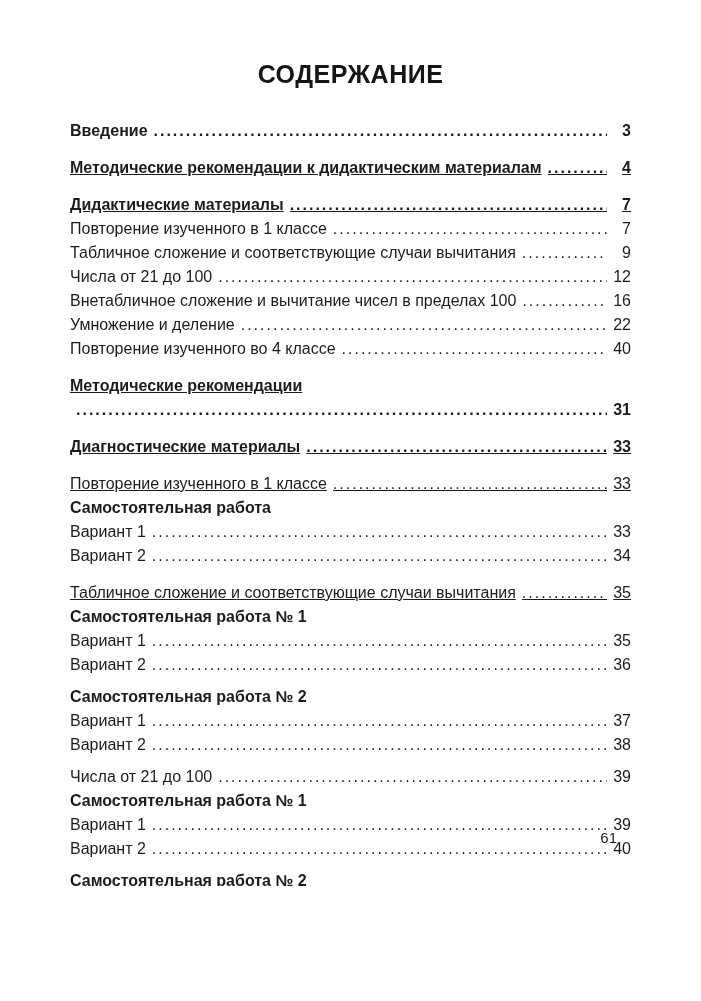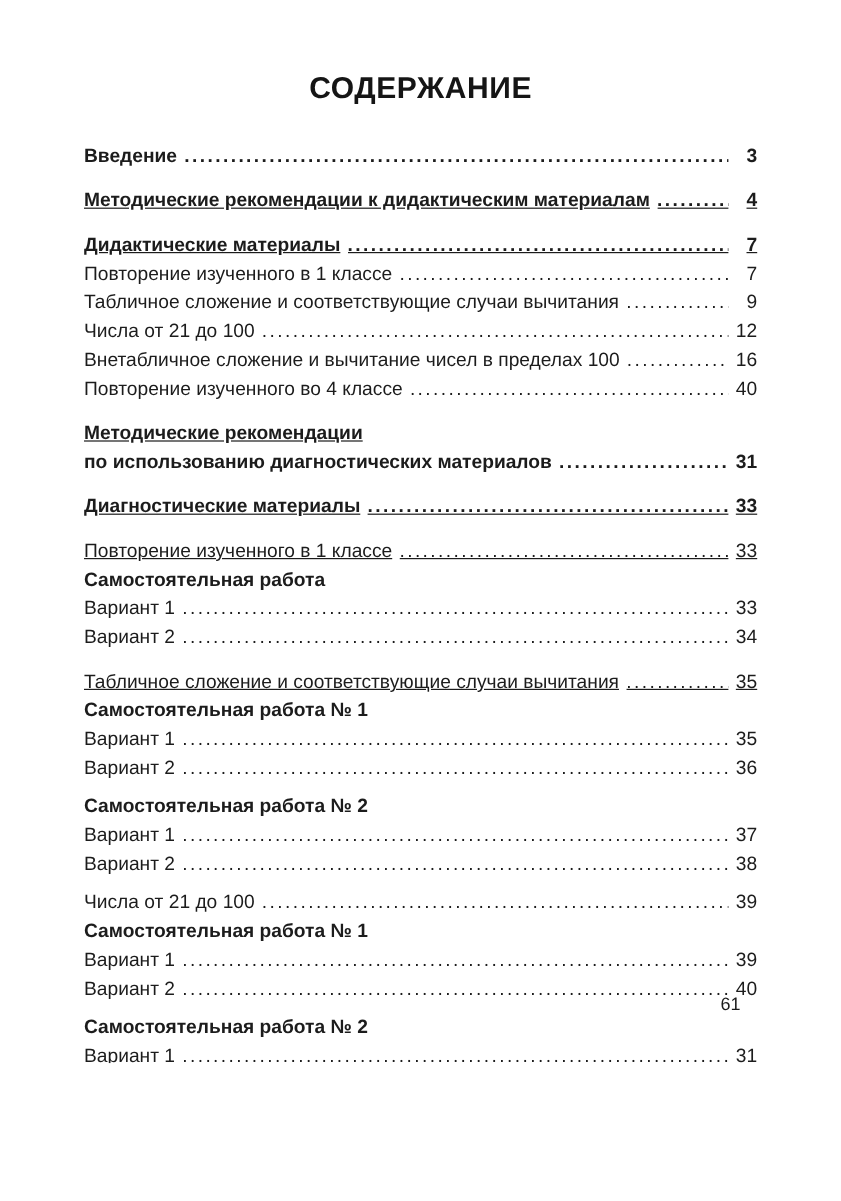--- a/index.html
+++ b/index.html
@@ -104,29 +104,33 @@
         <span class="label">Числа от 21 до 100</span>
         <span class="dots"></span>
         <span class="pagenum">12</span>
       </div>
       <div class="row">
         <span class="label">Внетабличное сложение и вычитание чисел в пределах 100</span>
         <span class="dots"></span>
         <span class="pagenum">16</span>
       </div>
       <div class="row">
+        <span class="label">Умножение и деление</span>
+        <span class="dots"></span>
+        <span class="pagenum">22</span>
+      </div>
+      <div class="row">
         <span class="label">Повторение изученного во 4 классе</span>
         <span class="dots"></span>
         <span class="pagenum">40</span>
       </div>
       <div class="row bold gap-md">
         <span class="label">Методические рекомендации</span>
       </div>
       <div class="row bold">
-        <span class="label">по использованию диагностических материалов</span>
         <span class="dots"></span>
         <span class="pagenum">31</span>
       </div>
       <div class="row bold gap-md">
         <span class="label">Диагностические материалы</span>
         <span class="dots"></span>
         <span class="pagenum">33</span>
       </div>
       <div class="row gap-md">
         <span class="label">Повторение изученного в 1 классе</span>

